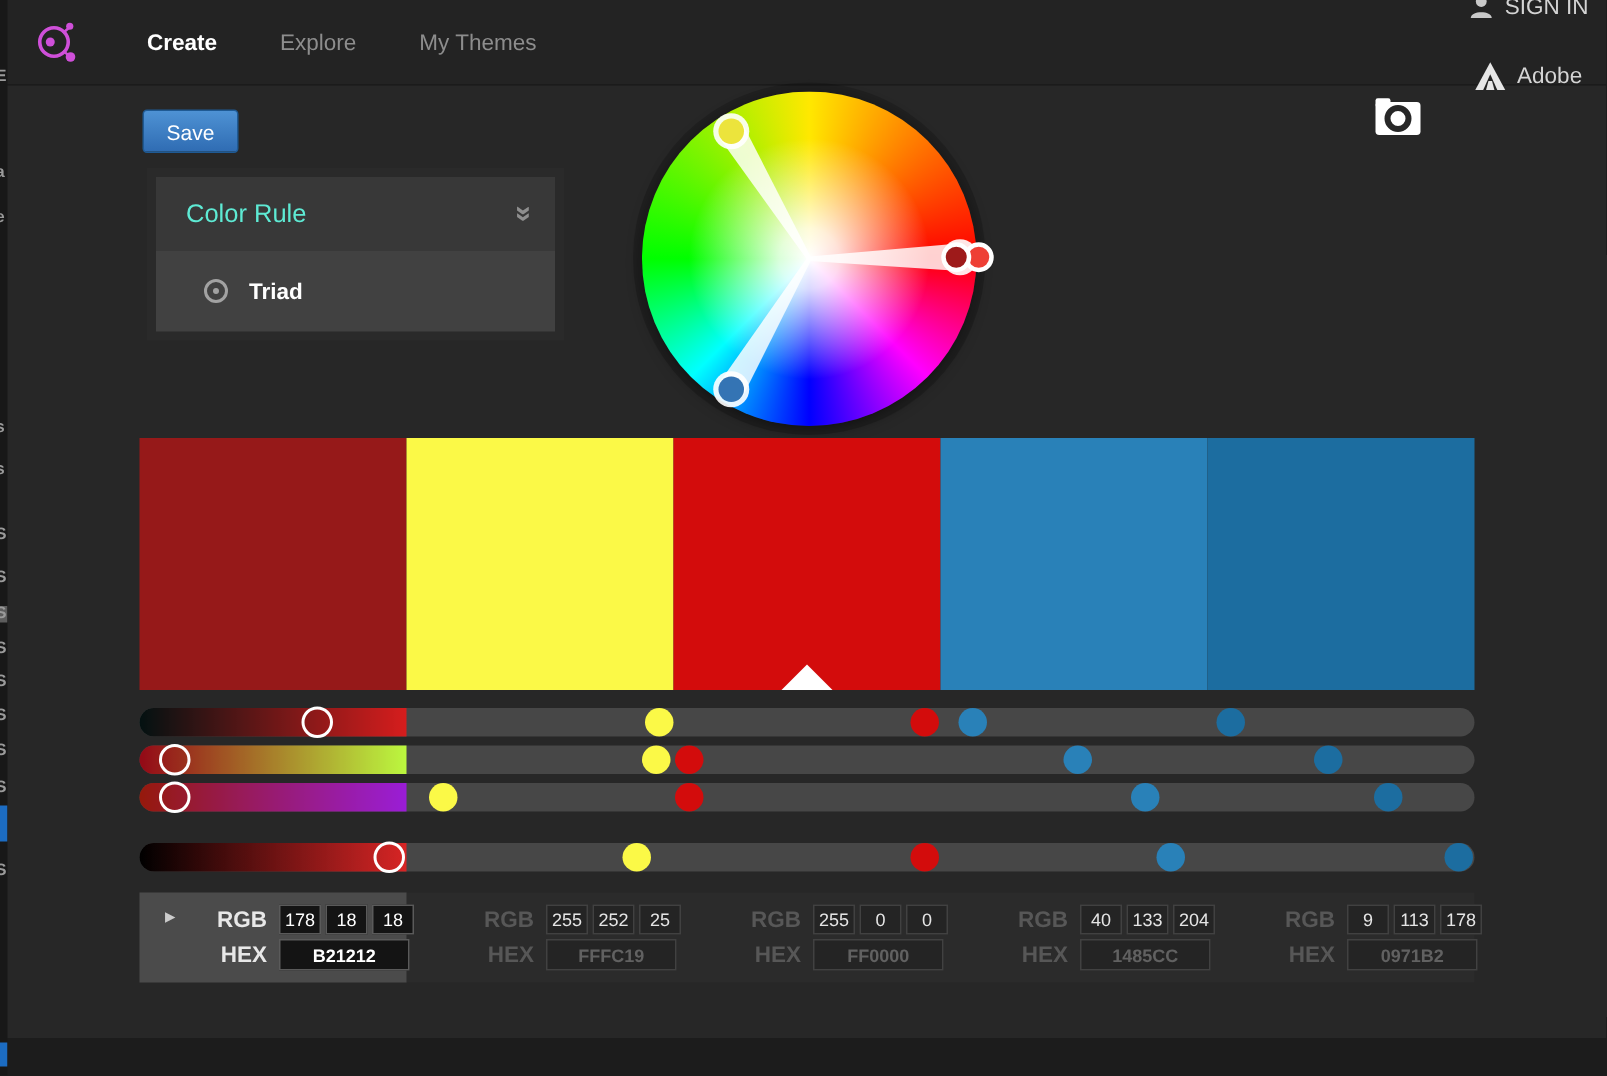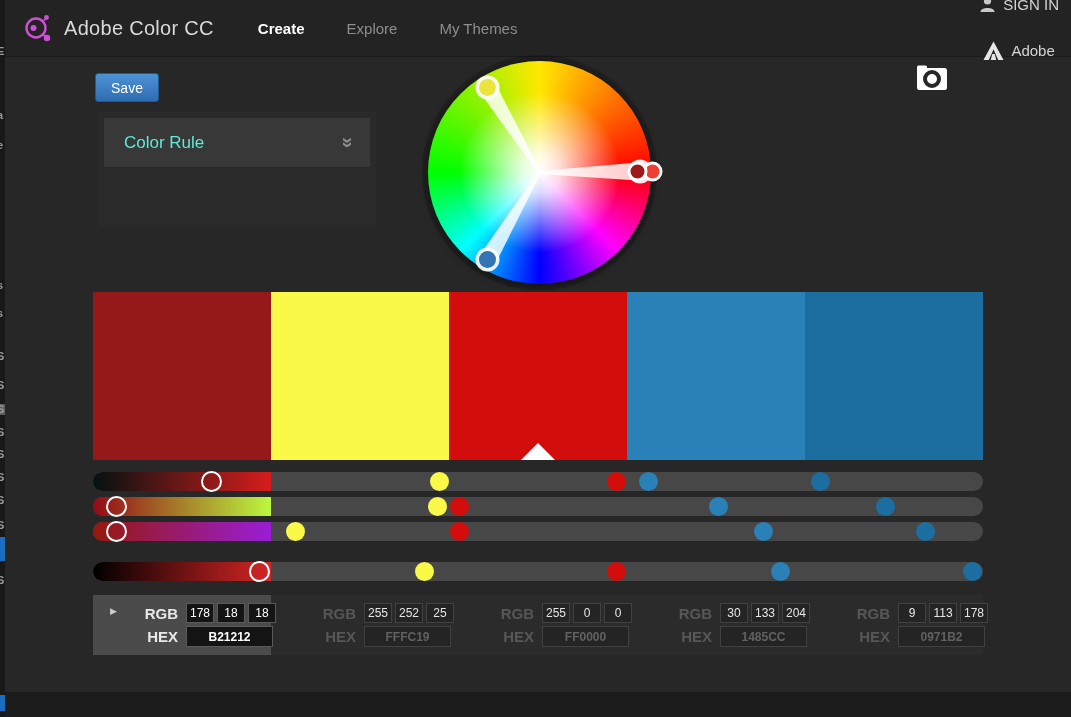--- a/index.html
+++ b/index.html
@@ -106,21 +106,20 @@
   <header class="navbar">
     <div class="brand">
       <svg width="32" height="32" viewBox="0 0 32 32">
         <circle cx="14" cy="16" r="9.5" fill="none" stroke="#cf4fd9" stroke-width="2.4"></circle>
         <circle cx="11.5" cy="16" r="3" fill="#cf4fd9"></circle>
         <line x1="20" y1="10" x2="24" y2="6.5" stroke="#cf4fd9" stroke-width="1.6"></line>
         <circle cx="24.5" cy="5.5" r="2.4" fill="#cf4fd9"></circle>
         <line x1="20" y1="22" x2="24" y2="25" stroke="#cf4fd9" stroke-width="1.6"></line>
         <circle cx="25" cy="26" r="3.2" fill="#cf4fd9"></circle>
       </svg>
-      <span class="app-title">Adobe Color CC</span>
     </div>
     <nav class="nav-links">
       <a class="active">Create</a>
       <a>Explore</a>
       <a>My Themes</a>
     </nav>
     <div class="nav-right">
       <div class="signin">
         <svg width="17" height="17" viewBox="0 0 17 17">
           <circle cx="8.5" cy="5" r="3.6" fill="#c9c9c9"></circle>
@@ -139,20 +138,26 @@
     </div>
   </header>
 
   <button class="save">Save</button>
 
   <section class="rule-panel">
     <div class="rule-header">
       <span class="title">Color Rule</span>
       <span class="chev">»</span>
     </div>
+    <div class="rule-item">
+      <span class="radio">
+          <span class="radio-dot"></span>
+        </span>
+      <span class="label">Triad</span>
+    </div>
   </section>
 
   <div class="wheel"></div>
   <svg class="wheel-overlay" viewBox="-20 -20 266 263">
 
     <polygon points="112.8,110.7 67.2,21.8 51.8,31.2 110.2,112.3" fill="#ffffff" opacity="0.82"></polygon>
     <polygon points="110.2,110.7 51.8,193.9 67.2,203.1 112.8,112.3" fill="#ffffff" opacity="0.82"></polygon>
     <polygon points="111.5,113.0 209.6,119.5 209.4,101.5 111.5,110.0" fill="#ffffff" opacity="0.82"></polygon>
 
     <circle cx="59.5" cy="26.5" r="12" fill="#ffffff" opacity="0.9"></circle>
@@ -256,21 +261,21 @@
       </div>
       <div class="vrow r2">
         <span class="vlabel">HEX</span>
         <span class="hexbox">FF0000</span>
       </div>
     </div>
 
     <div class="vcol">
       <div class="vrow r1">
         <span class="vlabel">RGB</span>
-        <span class="vbox">30</span>
+        <span class="vbox">40</span>
         <span class="vbox">133</span>
         <span class="vbox">204</span>
       </div>
       <div class="vrow r2">
         <span class="vlabel">HEX</span>
         <span class="hexbox">1485CC</span>
       </div>
     </div>
 
     <div class="vcol">

